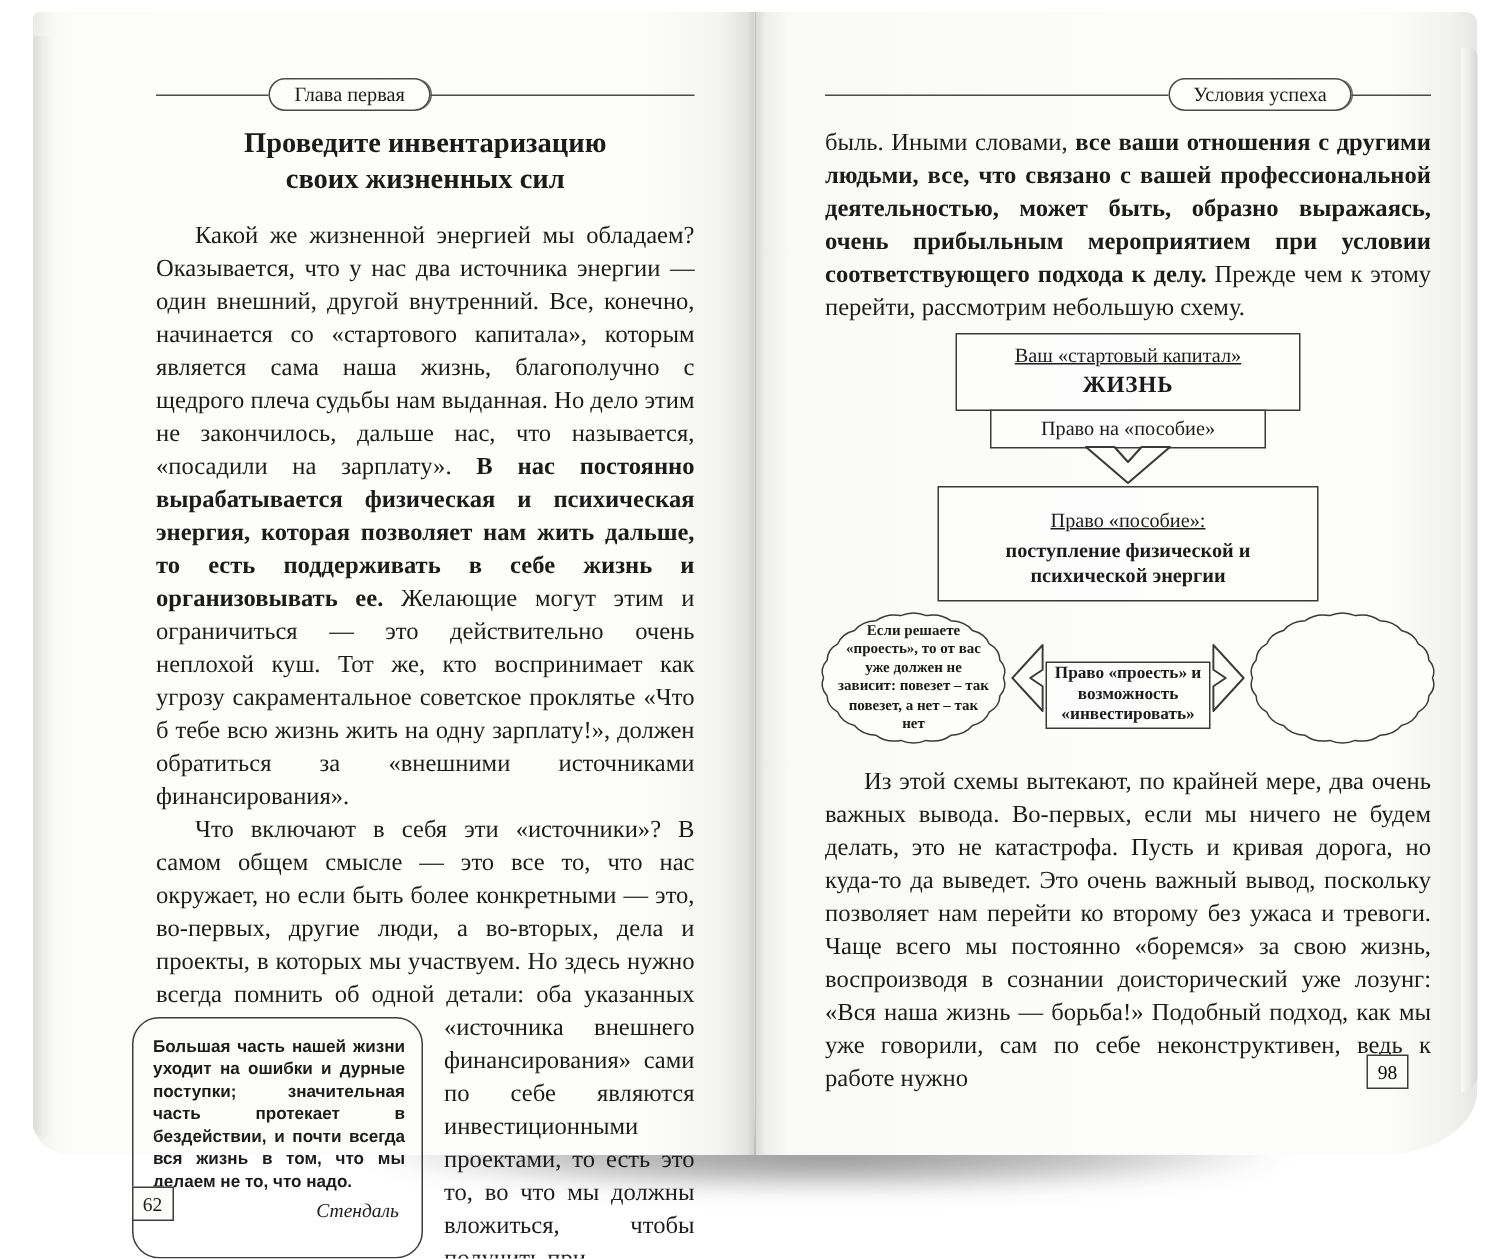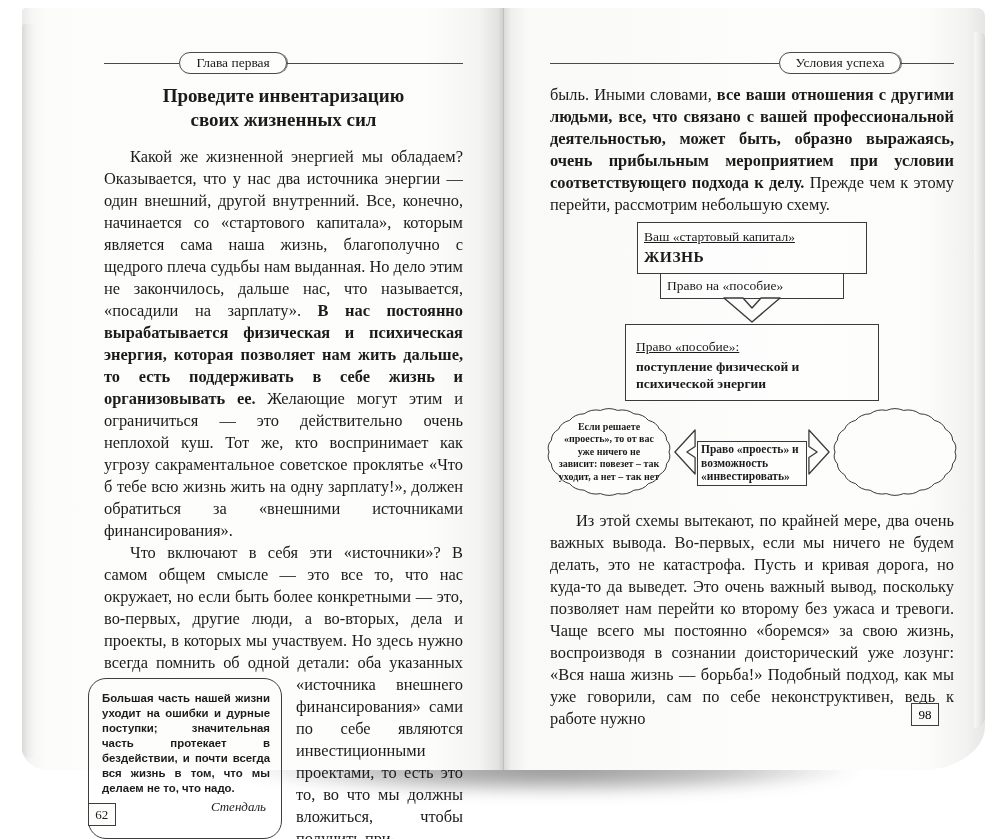--- a/index.html
+++ b/index.html
@@ -68,25 +68,25 @@
   .quote-author{
     display:block;text-align:right;margin-top:3px;padding-right:4px;
     font-family:"Liberation Serif", serif;font-style:italic;font-weight:normal;font-size:13px;
   }
   .pagenum{
     position:absolute;width:26px;height:21px;border:1px solid #3d3d3d;
     display:flex;align-items:center;justify-content:center;
     font-family:"Liberation Serif", serif;font-weight:normal;font-style:normal;
     font-size:13px;text-align:center;text-indent:0;background:#fcfcfb;
   }
-  .pagenum-left{left:-1.3px;bottom:12px;}
+  .pagenum-left{left:-1.3px;bottom:24px;}
   .pagenum-right{right:46px;bottom:44px;background:#fbfbf9;}
 
   .diagram{display:flex;flex-direction:column;align-items:center;margin:6px 0 0;}
-  .dbox{border:1px solid #3a3a3a;background:rgba(255,255,255,.45);}
+  .dbox{border:1px solid #3a3a3a;text-align:center;background:rgba(255,255,255,.45);}
   .d-underline{font-size:13.5px;line-height:18px;text-decoration:underline;}
   .d-capital{width:216px;padding:5px 6px 7px;}
   .d-life{font-size:15.5px;font-weight:bold;letter-spacing:.5px;line-height:19px;margin-top:1px;}
   .d-right-box{width:170px;padding:3px 6px;font-size:13.5px;line-height:18px;margin-top:-1px;}
   .d-arrow-down{display:block;margin:-2px 0 0;}
   .d-benefit{width:232px;padding:13px 10px 8px;margin-top:1px;}
   .d-benefit-value{font-weight:bold;font-size:13.5px;line-height:17px;margin-top:2px;}
   .d-row{display:flex;align-items:center;justify-content:center;margin-top:5px;}
   .cloud{position:relative;width:128px;height:92px;display:flex;align-items:center;justify-content:center;}
   .cloud svg{position:absolute;left:0;top:0;}
@@ -151,21 +151,21 @@
           <div class="d-underline">Право «пособие»:</div>
           <div class="d-benefit-value">поступление физической и психической энергии</div>
         </div>
 
         <div class="d-row">
 
           <div class="cloud">
             <svg class="scallop" width="128" height="92" viewBox="0 0 128 92">
                 <path fill="#fdfdfc" stroke="#3a3a3a" stroke-width="1" d="M124.0 46.0 Q126.6 52.4 121.6 57.8 Q121.5 64.8 114.5 68.7 Q111.8 75.6 103.3 77.7 Q98.2 84.0 88.9 84.2 Q81.8 89.4 72.5 87.6 Q64.0 91.2 55.5 87.6 Q46.2 89.4 39.1 84.2 Q29.8 84.0 24.7 77.7 Q16.2 75.6 13.5 68.7 Q6.5 64.8 6.4 57.8 Q1.4 52.4 4.0 46.0 Q1.4 39.6 6.4 34.2 Q6.5 27.2 13.5 23.3 Q16.2 16.4 24.7 14.3 Q29.8 8.0 39.1 7.8 Q46.2 2.6 55.5 4.4 Q64.0 0.8 72.5 4.4 Q81.8 2.6 88.9 7.8 Q98.2 8.0 103.3 14.3 Q111.8 16.4 114.5 23.3 Q121.5 27.2 121.6 34.2 Q126.6 39.6 124.0 46.0 Z"></path>
               </svg>
-            <span class="cloud-text">Если решаете «проесть», то от вас уже ничего не зависит: повезет – так уходит, а нет – так нет</span>
+            <span class="cloud-text">Если решаете «проесть», то от вас уже должен не зависит: повезет – так повезет, а нет – так нет</span>
           </div>
 
           <svg class="d-arrow-side" width="22" height="50" viewBox="0 0 24 54">
             <path d="M23 3 V21 L14 27 L23 33 V51 L1 27 Z" fill="#fdfdfc" stroke="#3a3a3a" stroke-width="1.4" stroke-linejoin="round"></path>
           </svg>
 
           <div class="dbox d-center">Право «проесть» и возможность «инвестировать»</div>
 
           <svg class="d-arrow-side" width="22" height="50" viewBox="0 0 24 54">
             <path d="M1 3 V21 L10 27 L1 33 V51 L23 27 Z" fill="#fdfdfc" stroke="#3a3a3a" stroke-width="1.4" stroke-linejoin="round"></path>

